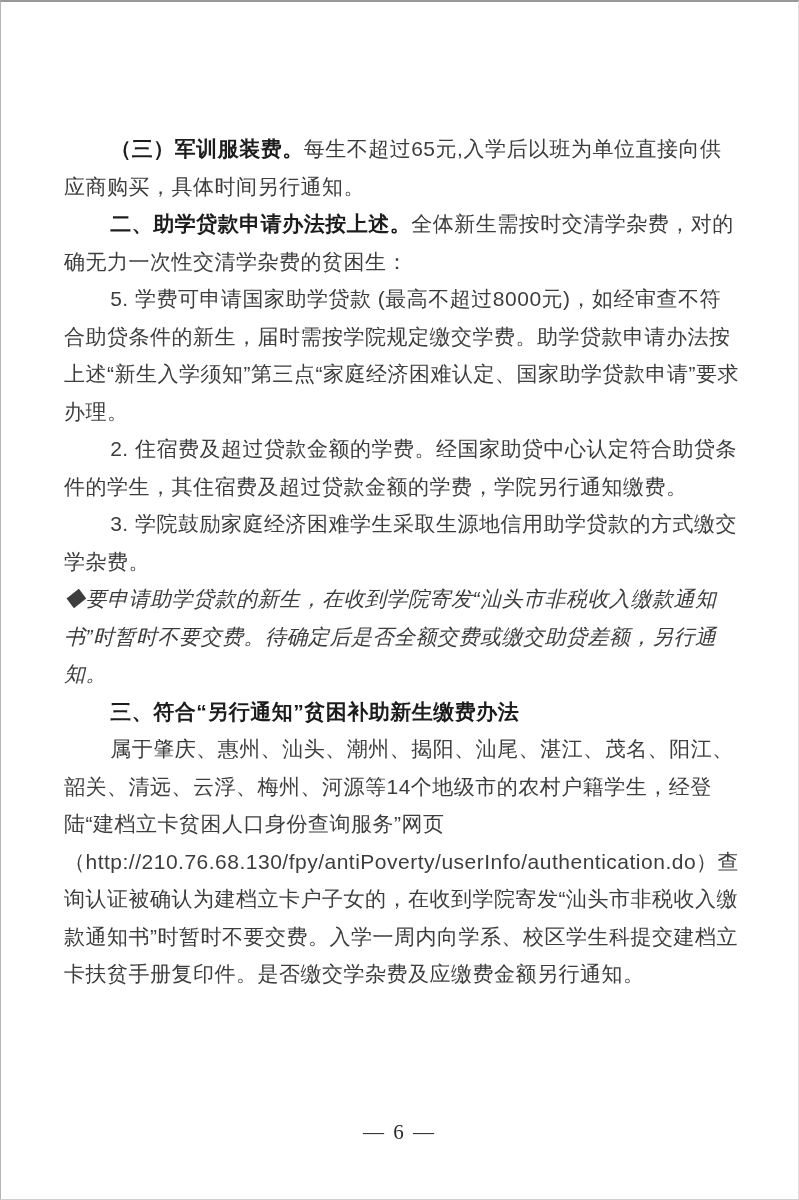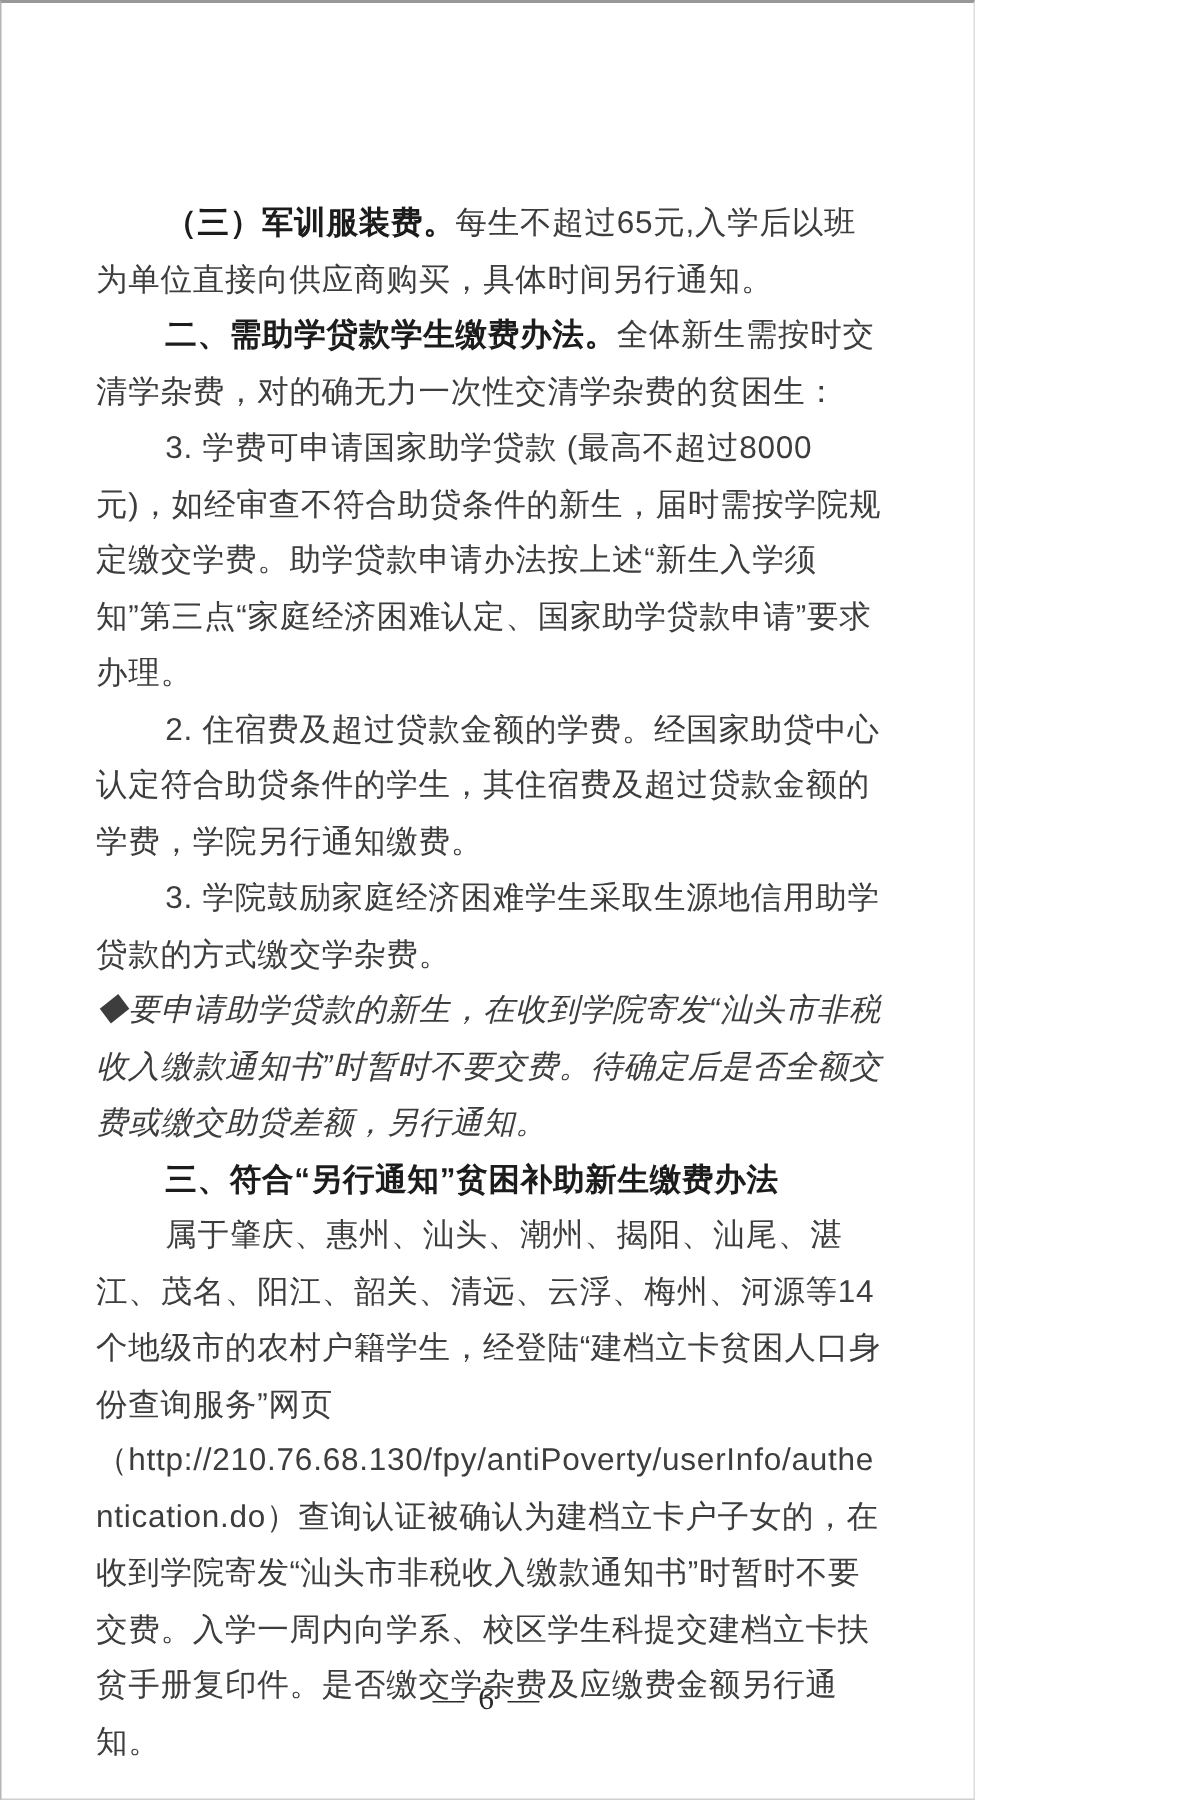--- a/index.html
+++ b/index.html
@@ -2,21 +2,21 @@
 <html><head>
 <meta charset="utf-8">
 <style>
   html, body {
     margin: 0;
     padding: 0;
     background: #ffffff;
     font-family: "Liberation Sans", sans-serif;
   }
   .page {
-    width: 650px;
+    width: 799px;
     height: 1200px;
     box-sizing: border-box;
     background: #ffffff;
     border-top: 2px solid #989898;
     border-left: 1px solid #b5b5b5;
     border-right: 1px solid #dcdcdc;
     border-bottom: 1px solid #cfcfcf;
     position: relative;
     overflow: hidden;
   }
@@ -57,22 +57,22 @@
     color: #2a2a2a;
     letter-spacing: 2px;
   }
 </style>
 </head>
 <body>
 
 <div class="page">
   <div class="doc-body">
       <p class="para"><span class="seg-bold">（三）军训服装费。</span><span class="seg-normal">每生不超过65元,入学后以班为单位直接向供应商购买，具体时间另行通知。</span></p>
-      <p class="para"><span class="seg-bold">二、需助学贷款学生缴费办法。</span><span class="seg-normal">全体新生需按时交清学杂费，对的确无力一次性交清学杂费的贫困生：</span></p>
-      <p class="para"><span class="seg-normal">3. 学费可申请国家助学贷款 (最高不超过8000元)，如经审查不符合助贷条件的新生，届时需按学院规定缴交学费。助学贷款申请办法按上述“新生入学须知”第三点“家庭经济困难认定、国家助学贷款申请”要求办理。</span></p>
+      <p class="para"><span class="seg-bold">二、助学贷款申请办法按上述。</span><span class="seg-normal">全体新生需按时交清学杂费，对的确无力一次性交清学杂费的贫困生：</span></p>
+      <p class="para"><span class="seg-normal">5. 学费可申请国家助学贷款 (最高不超过8000元)，如经审查不符合助贷条件的新生，届时需按学院规定缴交学费。助学贷款申请办法按上述“新生入学须知”第三点“家庭经济困难认定、国家助学贷款申请”要求办理。</span></p>
       <p class="para"><span class="seg-normal">2. 住宿费及超过贷款金额的学费。经国家助贷中心认定符合助贷条件的学生，其住宿费及超过贷款金额的学费，学院另行通知缴费。</span></p>
       <p class="para"><span class="seg-normal">3. 学院鼓励家庭经济困难学生采取生源地信用助学贷款的方式缴交学杂费。</span></p>
       <p class="para no-indent"><span class="seg-normal">◆要申请助学贷款的新生，在收到学院寄发“汕头市非税收入缴款通知书”时暂时不要交费。待确定后是否全额交费或缴交助贷差额，另行通知。</span></p>
       <p class="para"><span class="seg-bold">三、符合“另行通知”贫困补助新生缴费办法</span></p>
       <p class="para"><span class="seg-normal">属于肇庆、惠州、汕头、潮州、揭阳、汕尾、湛江、茂名、阳江、韶关、清远、云浮、梅州、河源等14个地级市的农村户籍学生，经登陆“建档立卡贫困人口身份查询服务”网页（http://210.76.68.130/fpy/antiPoverty/userInfo/authentication.do）查询认证被确认为建档立卡户子女的，在收到学院寄发“汕头市非税收入缴款通知书”时暂时不要交费。入学一周内向学系、校区学生科提交建档立卡扶贫手册复印件。是否缴交学杂费及应缴费金额另行通知。</span></p>
     </div>
 
   <div class="page-number">— 6 —</div>
 </div>
 

